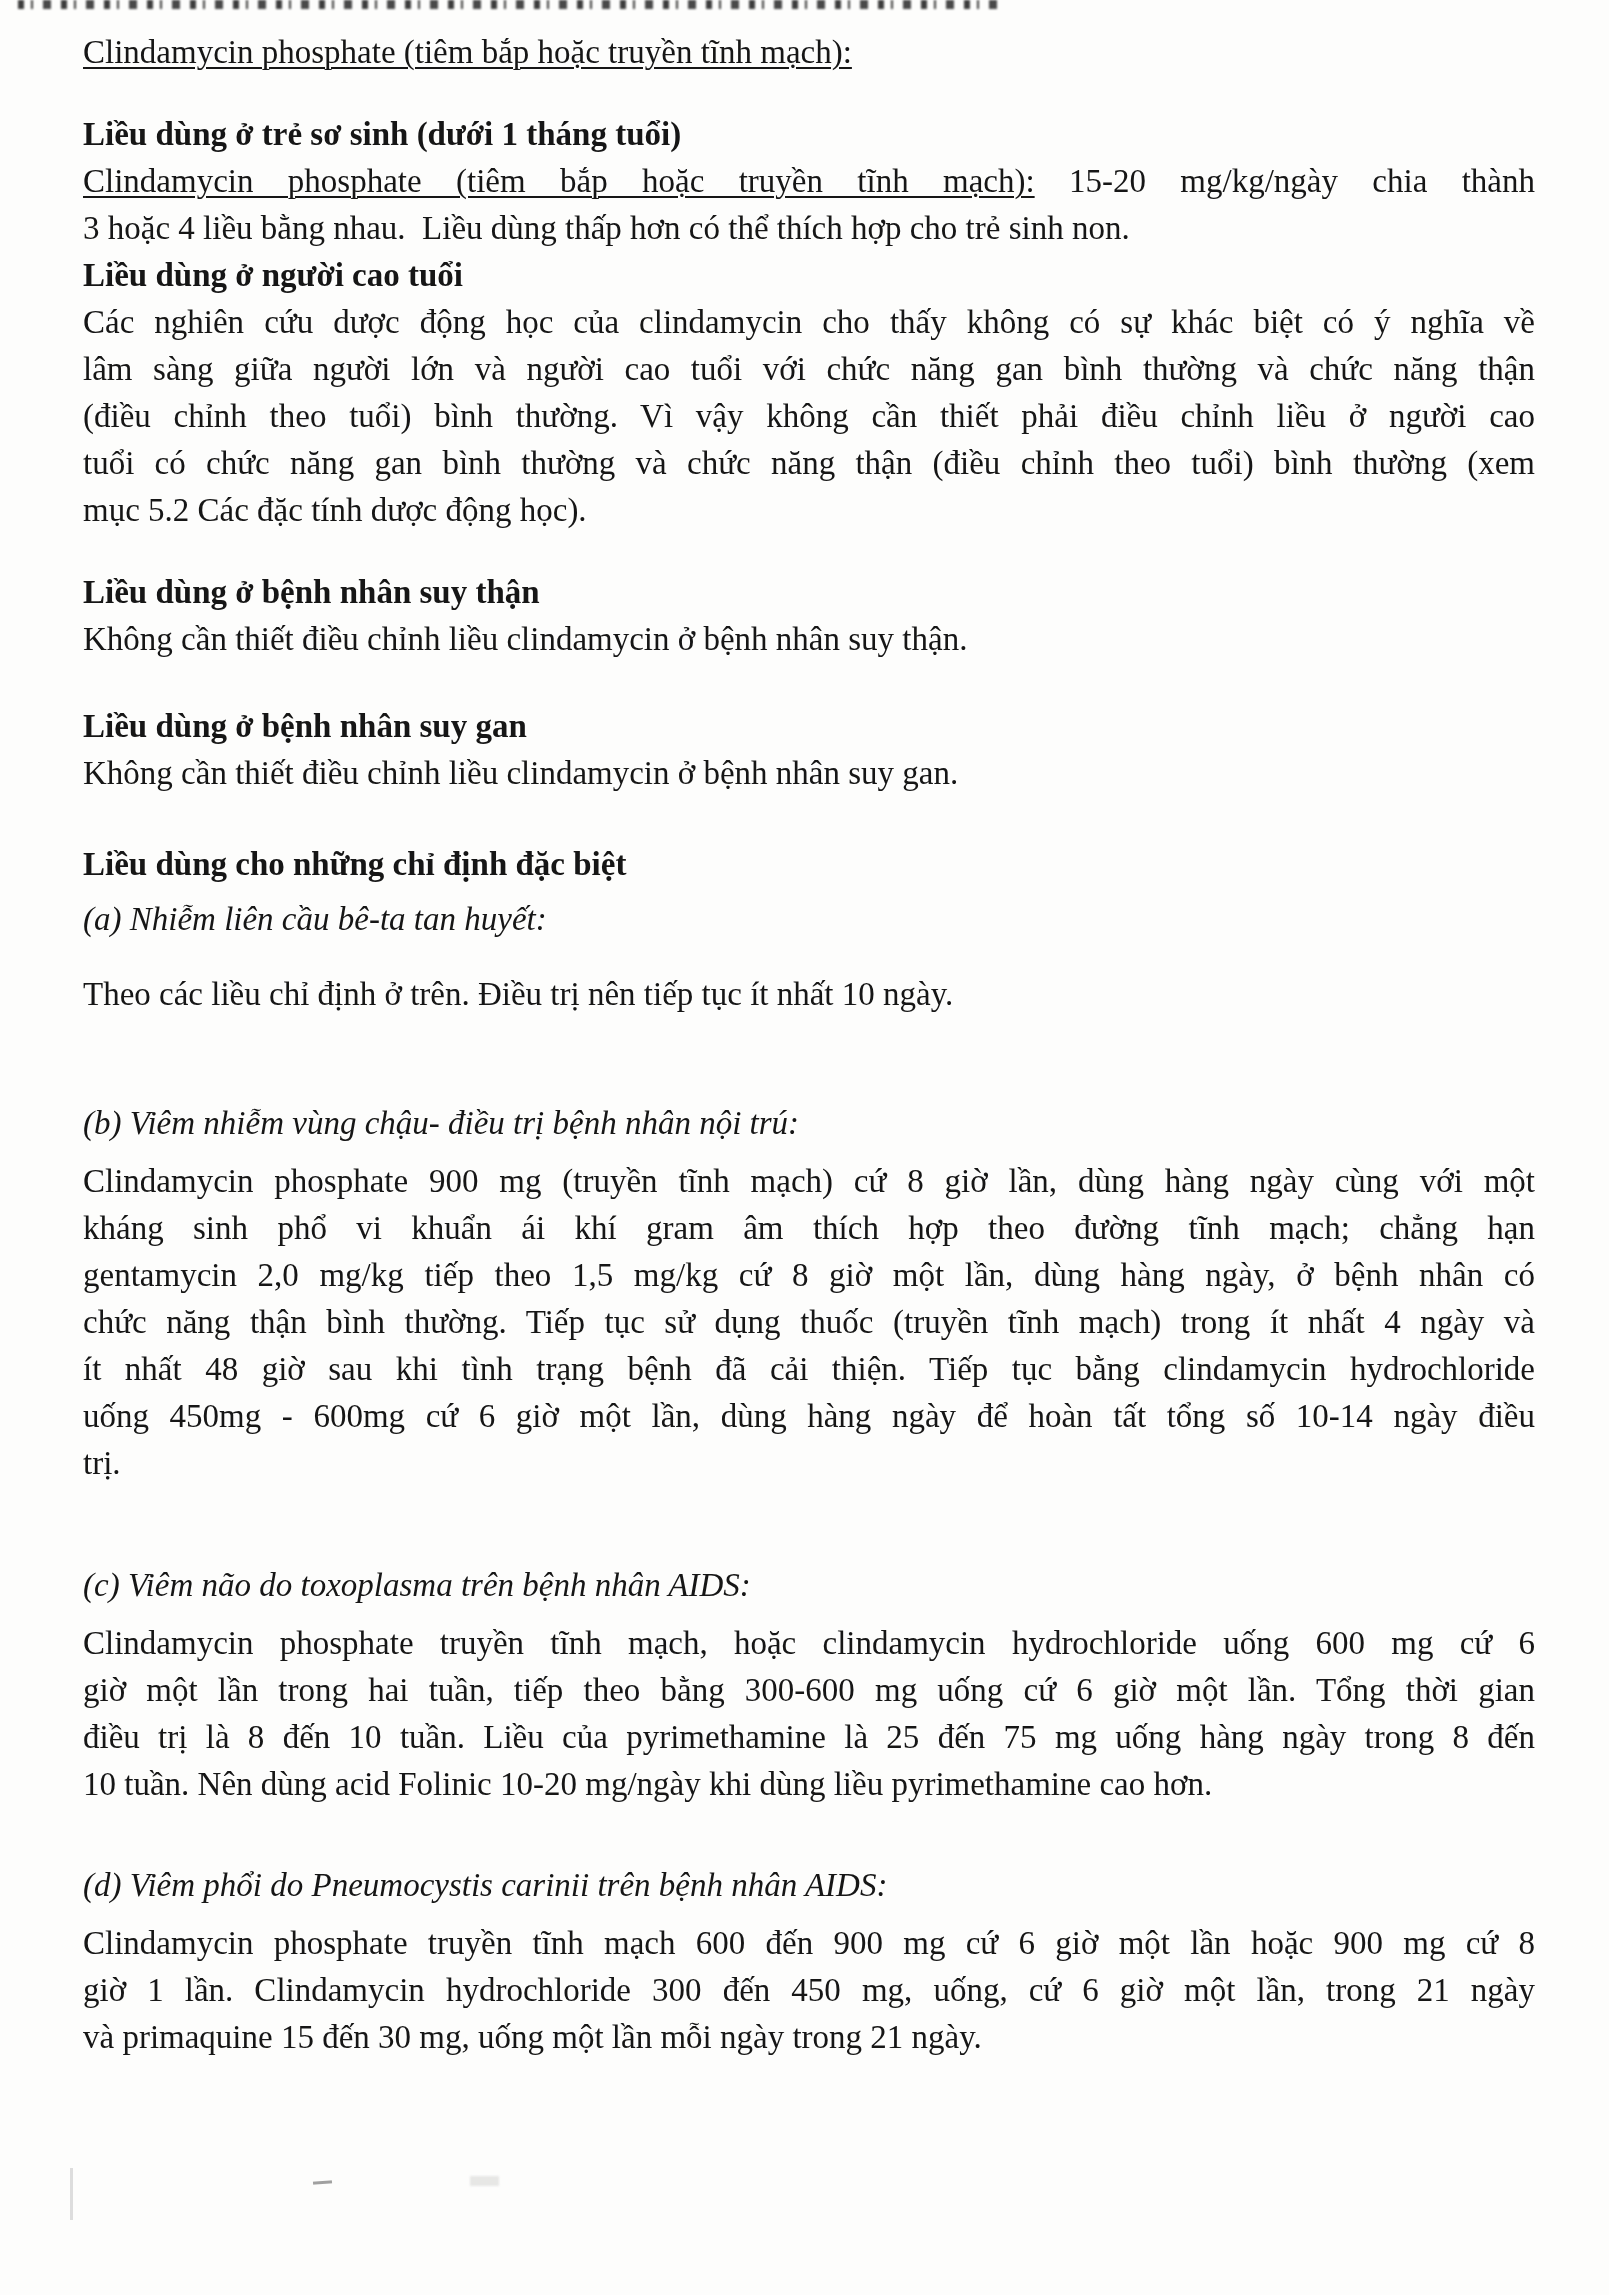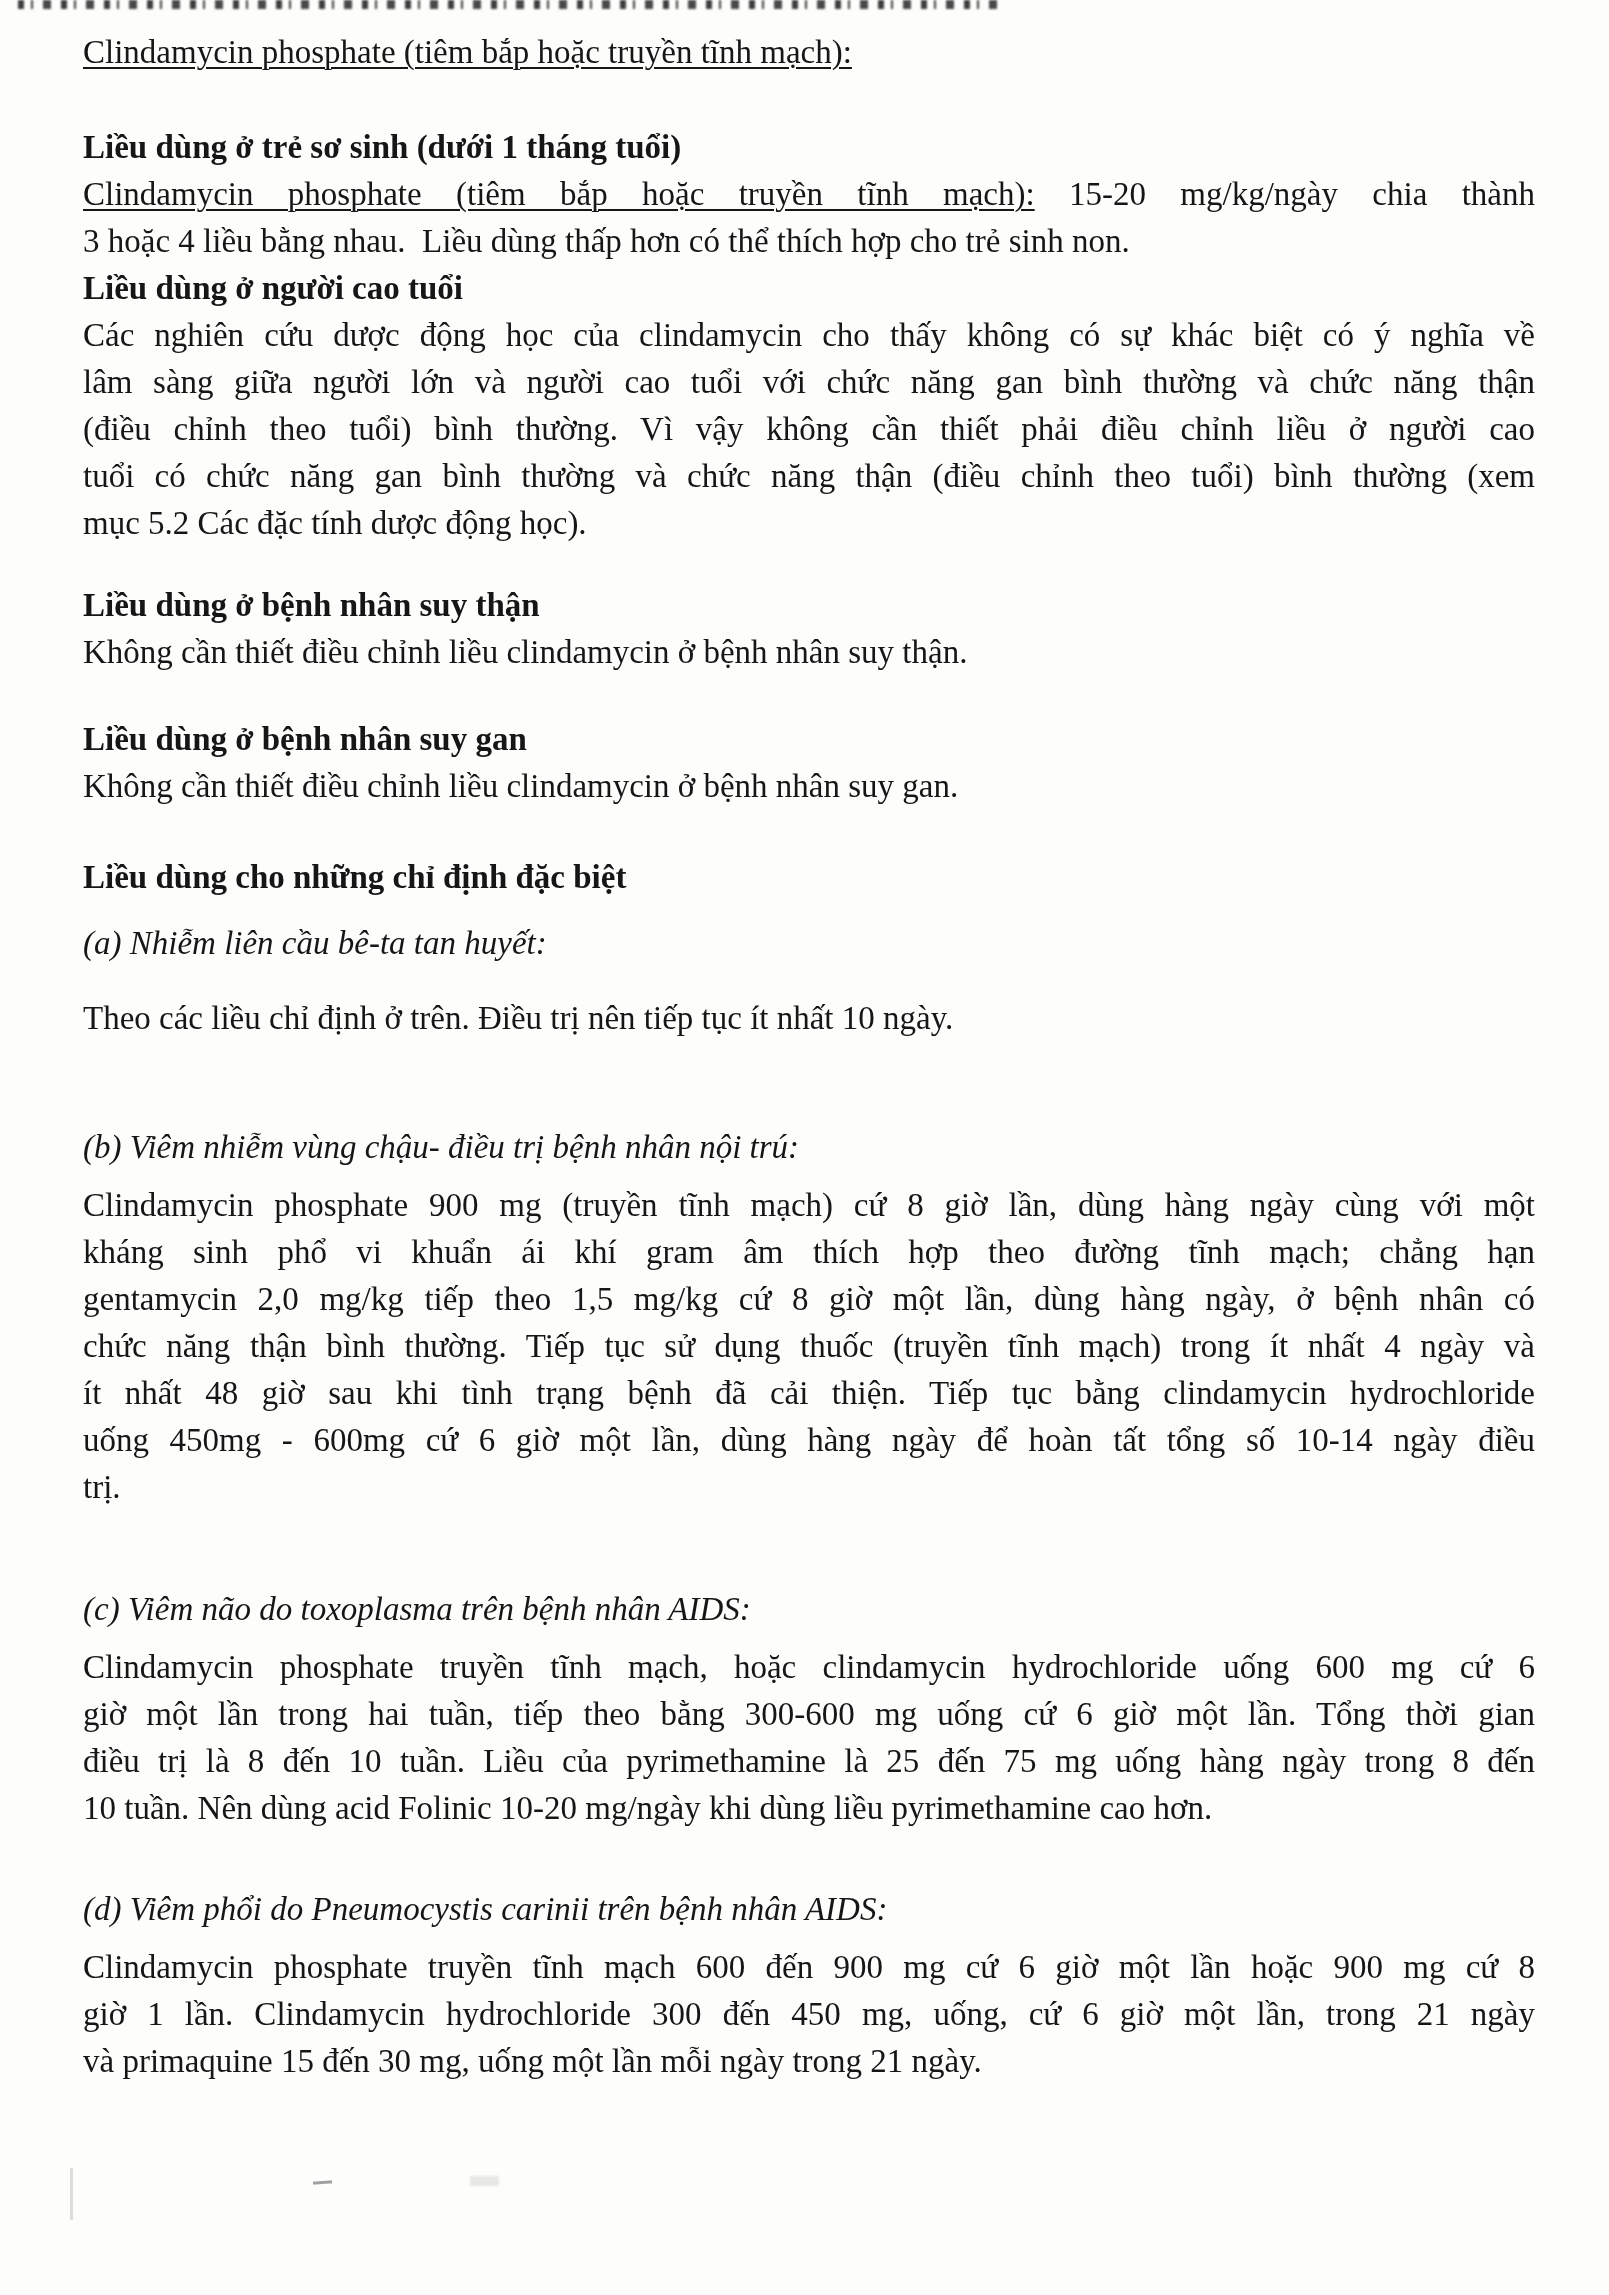--- a/index.html
+++ b/index.html
@@ -39,26 +39,26 @@
   .ln {
     font-size: 33px;
     line-height: 47px;
     white-space: pre-wrap;
   }
   .just { text-align: justify; text-align-last: justify; }
   .bold { font-weight: 700; }
   .it { font-style: italic; }
   .u { text-decoration: underline; text-decoration-thickness: 2.2px; text-underline-offset: 4.4px; }
 
-  .gap-sm   { margin-top: 19px; }
+  .gap-sm   { margin-top: 8px; }
   .gap-44   { margin-top: 28px; }
   .gap-56   { margin-top: 35px; }
   .gap-64   { margin-top: 40px; }
   .gap-70   { margin-top: 44px; }
-  .gap-76   { margin-top: 48px; }
+  .gap-76   { margin-top: 35px; }
   .gap-86   { margin-top: 54px; }
   .gap-90   { }
   .gap-120  { margin-top: 75px; }
   .gap-130  { margin-top: 82px; }
   .gap-para { margin-top: 11px; }
 
   
   .art-tick {
     position: absolute; left: 70px; top: 2168px;
     width: 2.5px; height: 52px;

